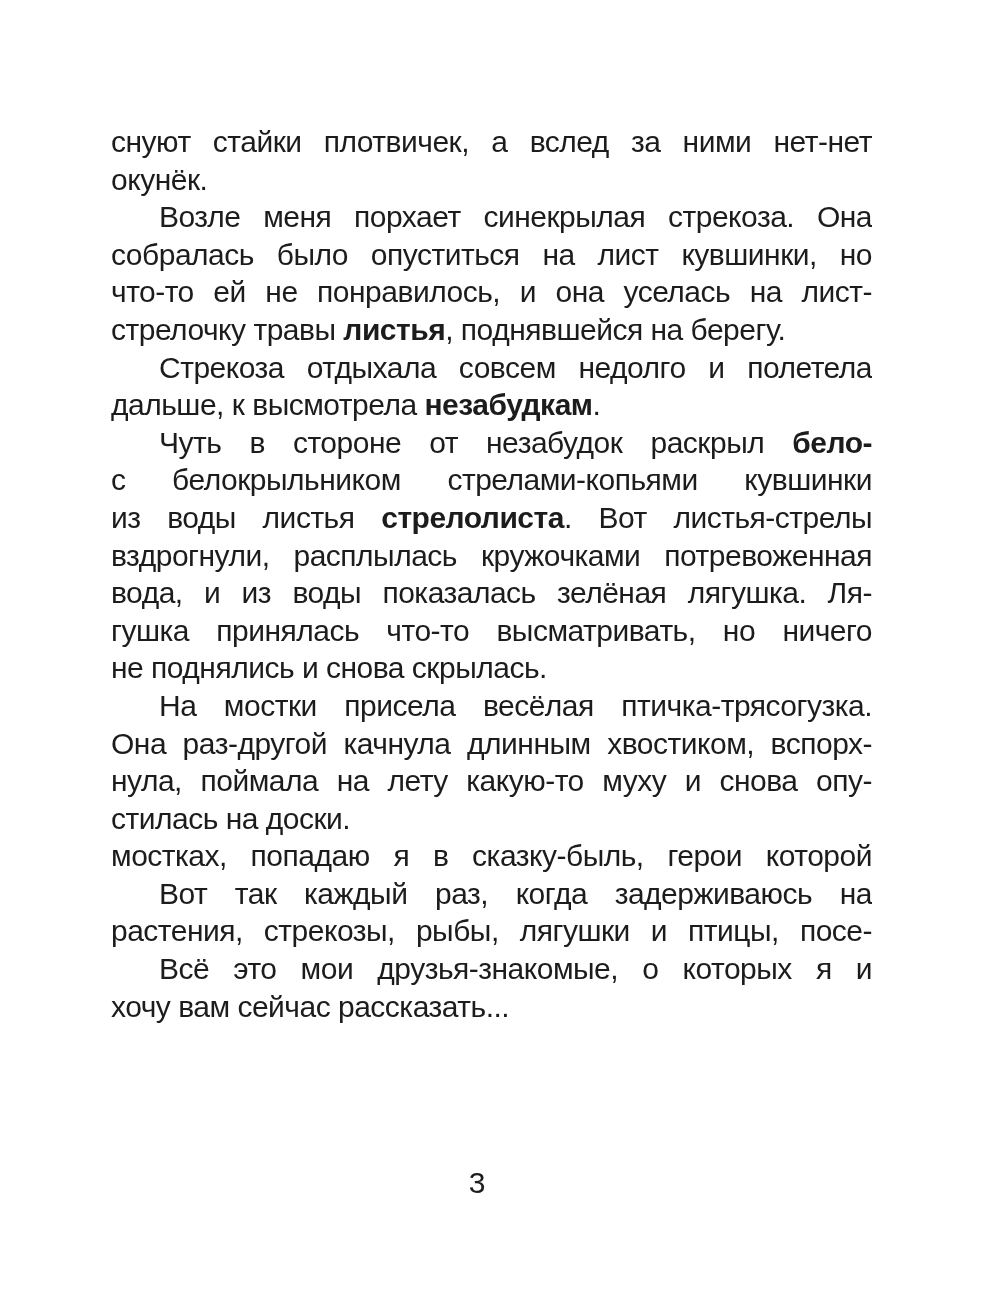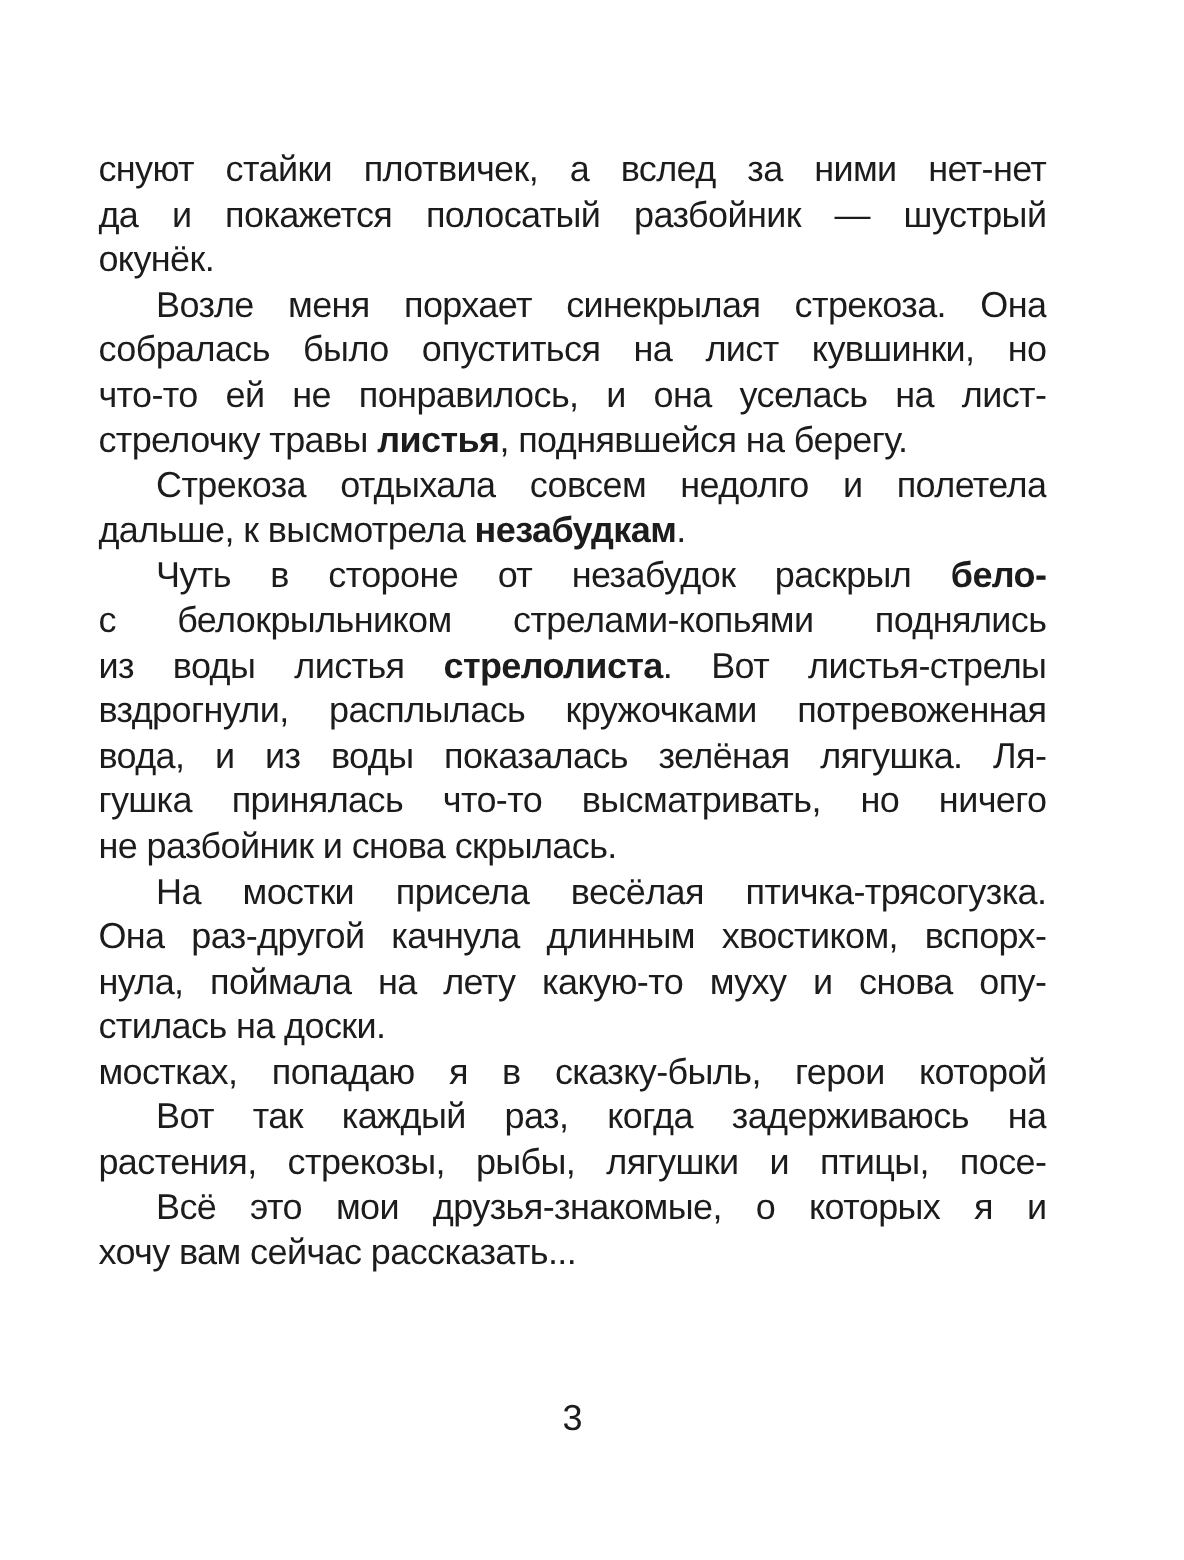--- a/index.html
+++ b/index.html
@@ -28,20 +28,21 @@
   }
   .line {
     font-size: 30px;
     line-height: 37.6px;
     height: 37.6px;
     letter-spacing: -0.5px;
     white-space: normal;
     text-align: justify;
     text-align-last: justify;
     overflow: hidden;
+    margin-left: 29px;
   }
   .line.last {
     text-align-last: left;
   }
   .line.indent {
     text-indent: 48px;
   }
   .seg {
     font-weight: normal;
   }
@@ -59,41 +60,40 @@
     color: #1c1c1c;
   }
 </style>
 </head>
 <body>
 
 <div class="page">
   <main class="text-block">
       <div class="paragraph">
         <div class="line"><span class="seg">снуют стайки плотвичек, а вслед за ними нет-нет</span></div>
-        <div class="line"><span class="seg">да и покажется полосатый разбойник — шустрый</span></div>
         <div class="line last"><span class="seg">окунёк.</span></div>
       </div>
       <div class="paragraph">
         <div class="line indent"><span class="seg">Возле меня порхает синекрылая стрекоза. Она</span></div>
         <div class="line"><span class="seg">собралась было опуститься на лист кувшинки, но</span></div>
         <div class="line"><span class="seg">что-то ей не понравилось, и она уселась на лист-</span></div>
         <div class="line last"><span class="seg">стрелочку травы </span><span class="seg bold">листья</span><span class="seg">, поднявшейся на берегу.</span></div>
       </div>
       <div class="paragraph">
         <div class="line indent"><span class="seg">Стрекоза отдыхала совсем недолго и полетела</span></div>
         <div class="line last"><span class="seg">дальше, к высмотрела </span><span class="seg bold">незабудкам</span><span class="seg">.</span></div>
       </div>
       <div class="paragraph">
         <div class="line indent"><span class="seg">Чуть в стороне от незабудок раскрыл </span><span class="seg bold">бело-</span></div>
-        <div class="line"><span class="seg">с белокрыльником стрелами-копьями поднялись</span></div>
+        <div class="line"><span class="seg">с белокрыльником стрелами-копьями кувшинки</span></div>
         <div class="line"><span class="seg">из воды листья </span><span class="seg bold">стрелолиста</span><span class="seg">. Вот листья-стрелы</span></div>
         <div class="line"><span class="seg">вздрогнули, расплылась кружочками потревоженная</span></div>
         <div class="line"><span class="seg">вода, и из воды показалась зелёная лягушка. Ля-</span></div>
         <div class="line"><span class="seg">гушка принялась что-то высматривать, но ничего</span></div>
-        <div class="line last"><span class="seg">не разбойник и снова скрылась.</span></div>
+        <div class="line last"><span class="seg">не поднялись и снова скрылась.</span></div>
       </div>
       <div class="paragraph">
         <div class="line indent"><span class="seg">На мостки присела весёлая птичка-трясогузка.</span></div>
         <div class="line"><span class="seg">Она раз-другой качнула длинным хвостиком, вспорх-</span></div>
         <div class="line"><span class="seg">нула, поймала на лету какую-то муху и снова опу-</span></div>
         <div class="line last"><span class="seg">стилась на доски.</span></div>
       </div>
       <div class="paragraph">
         <div class="line"><span class="seg">мостках, попадаю я в сказку-быль, герои которой</span></div>
         <div class="line indent"><span class="seg">Вот так каждый раз, когда задерживаюсь на</span></div>

